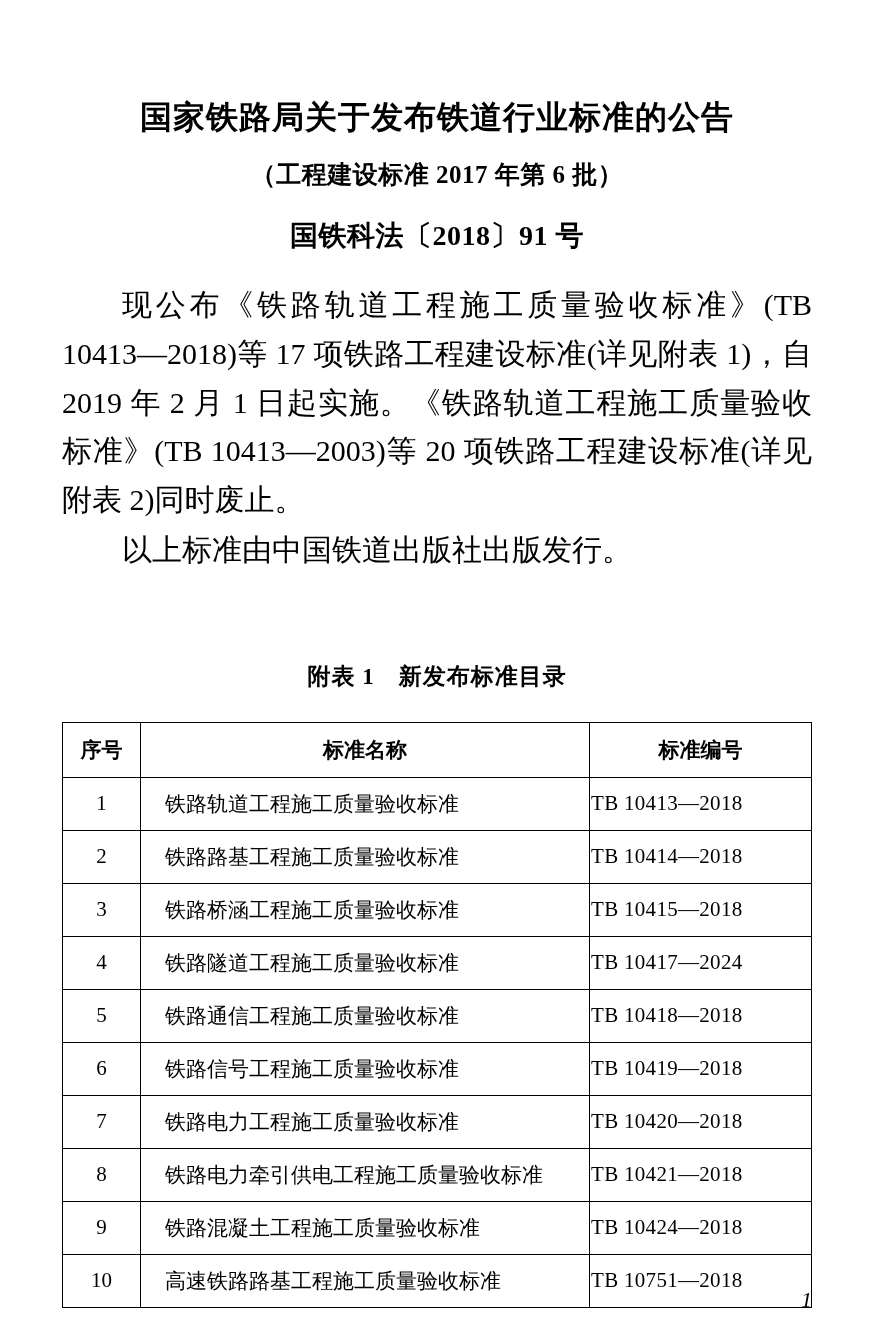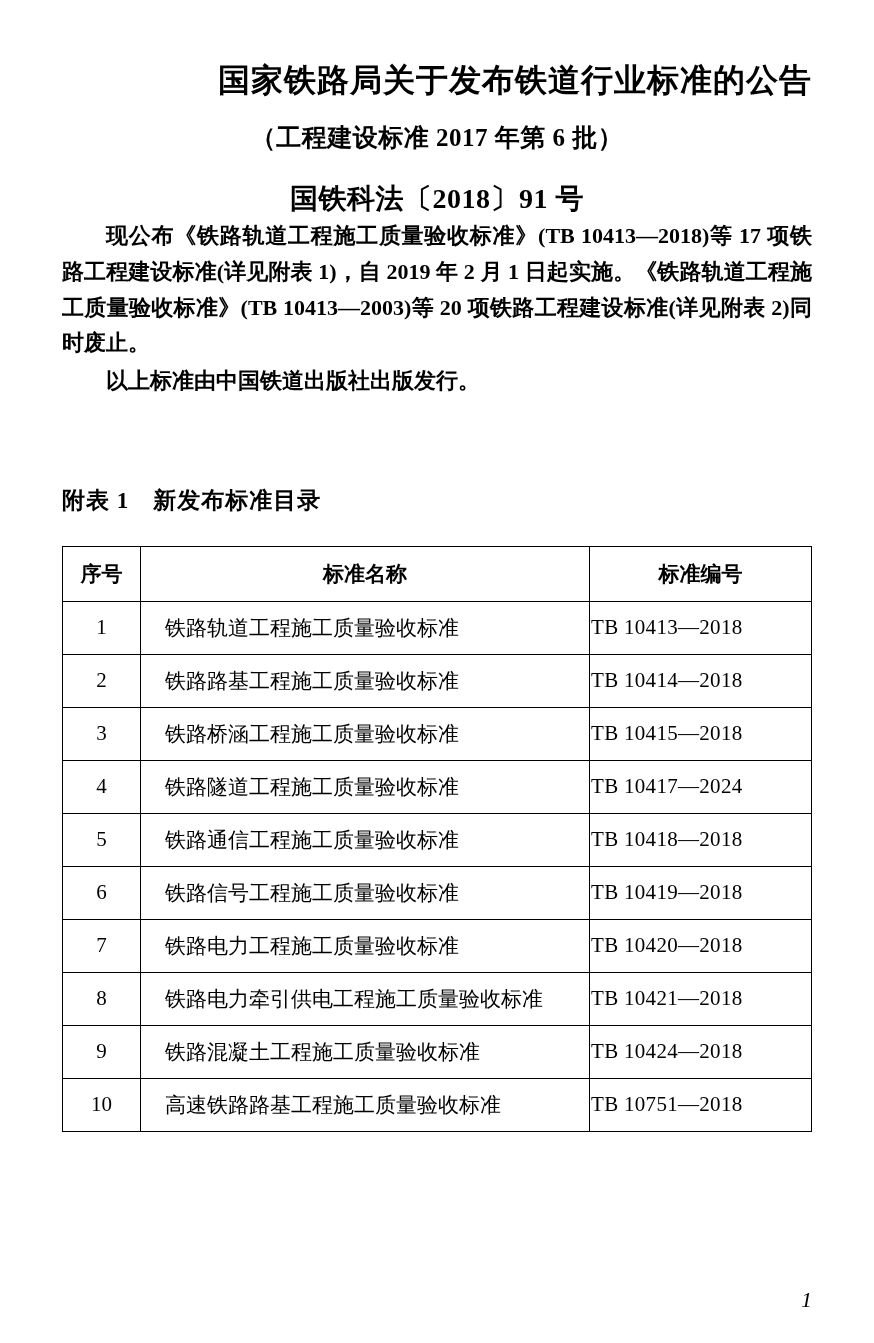--- a/index.html
+++ b/index.html
@@ -17,58 +17,58 @@
   }
   .page {
     position: absolute;
     left: 0; top: 0;
     width: 874px;
     height: 1343px;
     box-sizing: border-box;
     padding: 0 62px;
   }
   .doc-title {
-    margin-top: 61px;
-    text-align: right;
+    margin-top: 98px;
+    text-align: center;
     font-size: 32px;
     font-weight: bold;
     letter-spacing: 1px;
     line-height: 1.2;
   }
   .doc-subtitle {
     margin-top: 22px;
     text-align: center;
     font-size: 25px;
     font-weight: bold;
     letter-spacing: 0.5px;
   }
   .doc-number {
     margin-top: 26px;
     text-align: center;
     font-size: 28px;
     font-weight: bold;
     letter-spacing: 0.5px;
   }
   .body-text {
-    font-size: 22px;
+    margin-top: 26px;
+    font-size: 30px;
     line-height: 1.62;
     text-align: justify;
     text-justify: inter-ideograph;
-    font-weight: bold;
   }
   .body-text p {
     margin: 0;
     text-indent: 2em;
   }
   .body-text p + p {
     margin-top: 2px;
   }
   .table-caption {
     margin-top: 86px;
-    text-align: left;
+    text-align: center;
     font-size: 23px;
     font-weight: bold;
     letter-spacing: 1px;
   }
   table.std-table {
     margin-top: 30px;
     width: 100%;
     border-collapse: collapse;
     table-layout: fixed;
   }

